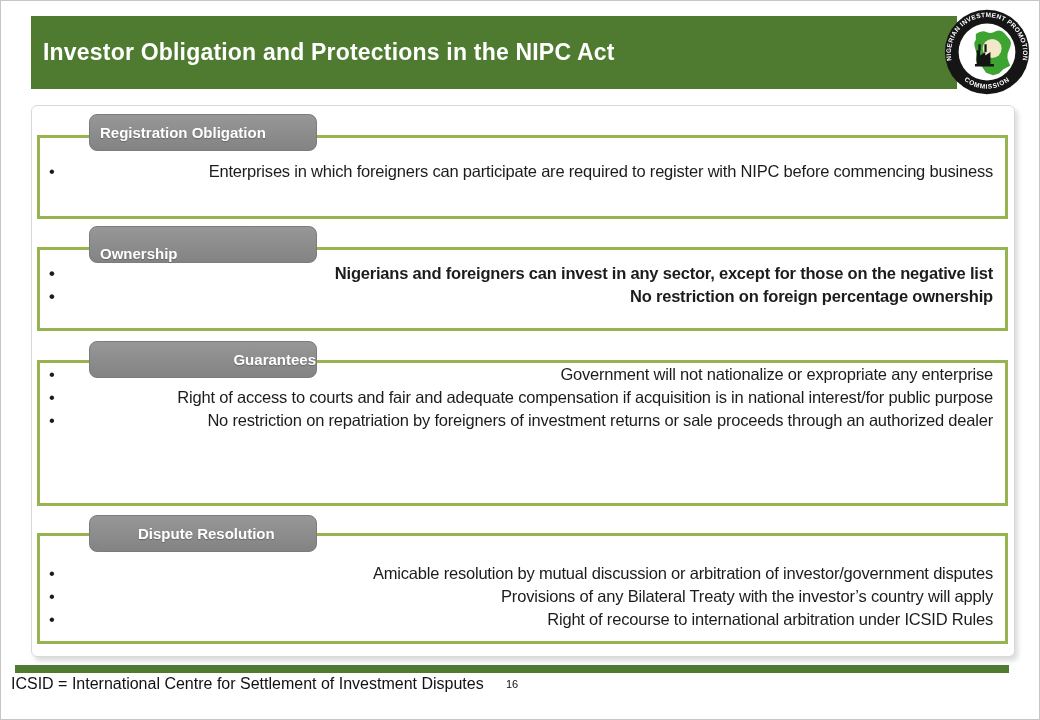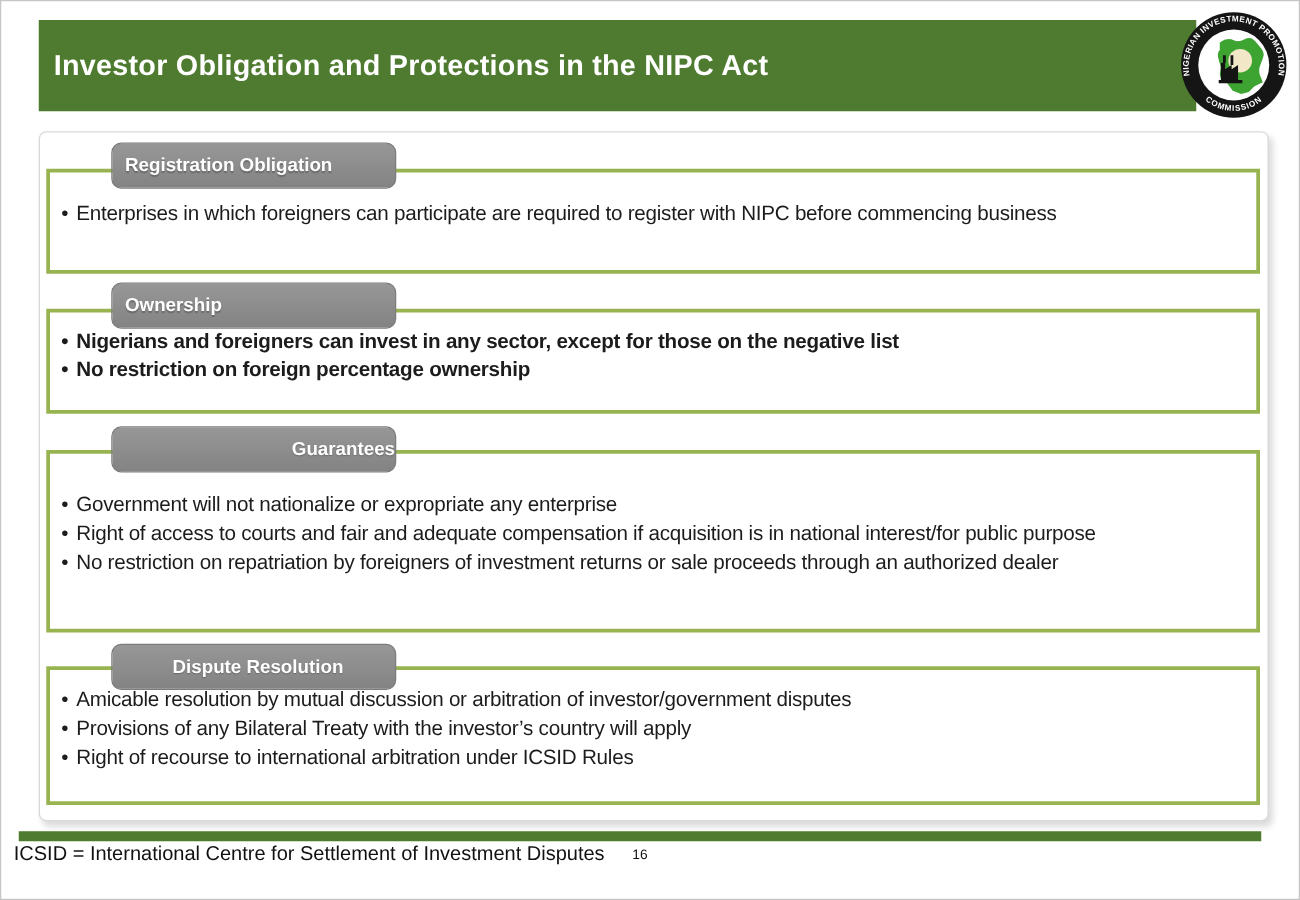--- a/index.html
+++ b/index.html
@@ -48,36 +48,37 @@
     background: linear-gradient(#979797, #838383);
     border: 1px solid #7c7c7c;
     border-radius: 8px;
     z-index: 2;
     display: flex; align-items: center;
     padding-left: 10px;
     color: #ffffff; font-size: 15px; font-weight: bold;
     text-shadow: 0 1px 1px rgba(0,0,0,0.25);
   }
   .box-1 { top: 134px; height: 84px; }  .tab-1 { top: 113px; }
-  .box-2 { top: 246px; height: 84px; }  .tab-2 { top: 225px; }
+  .box-2 { top: 246px; height: 84px; }  .tab-2 { top: 225px; align-items: flex-end; }
   .box-3 { top: 359px; height: 146px; } .tab-3 { top: 340px; justify-content: flex-end; }
   .box-4 { top: 532px; height: 111px; } .tab-4 { top: 514px; padding-left: 48px; }
 
   .bullets { list-style: none; padding-left: 8px; padding-right: 12px; }
   .box-1 .bullets { padding-top: 22px; }
   .box-2 .bullets { padding-top: 12px; font-weight: bold; }
-  .box-3 .bullets { padding-top: 30px; }
-  .box-4 .bullets { padding-top: 13px; }
+  .box-3 .bullets { }
+  .box-4 .bullets { padding-top: 13px; margin-top: 13px; }
   .bullets li {
     position: relative;
     padding-left: 13px;
     font-size: 16.5px; line-height: 23px;
     color: #1c1c1c;
     letter-spacing: -0.2px;
     white-space: nowrap;
+    text-align: right;
   }
   .bullets li::before {
     content: "\2022";
     position: absolute; left: 1px; top: 0;
     color: #1c1c1c;
   }
 
   
   .footer-rule {
     position: absolute; left: 14px; top: 664px;

